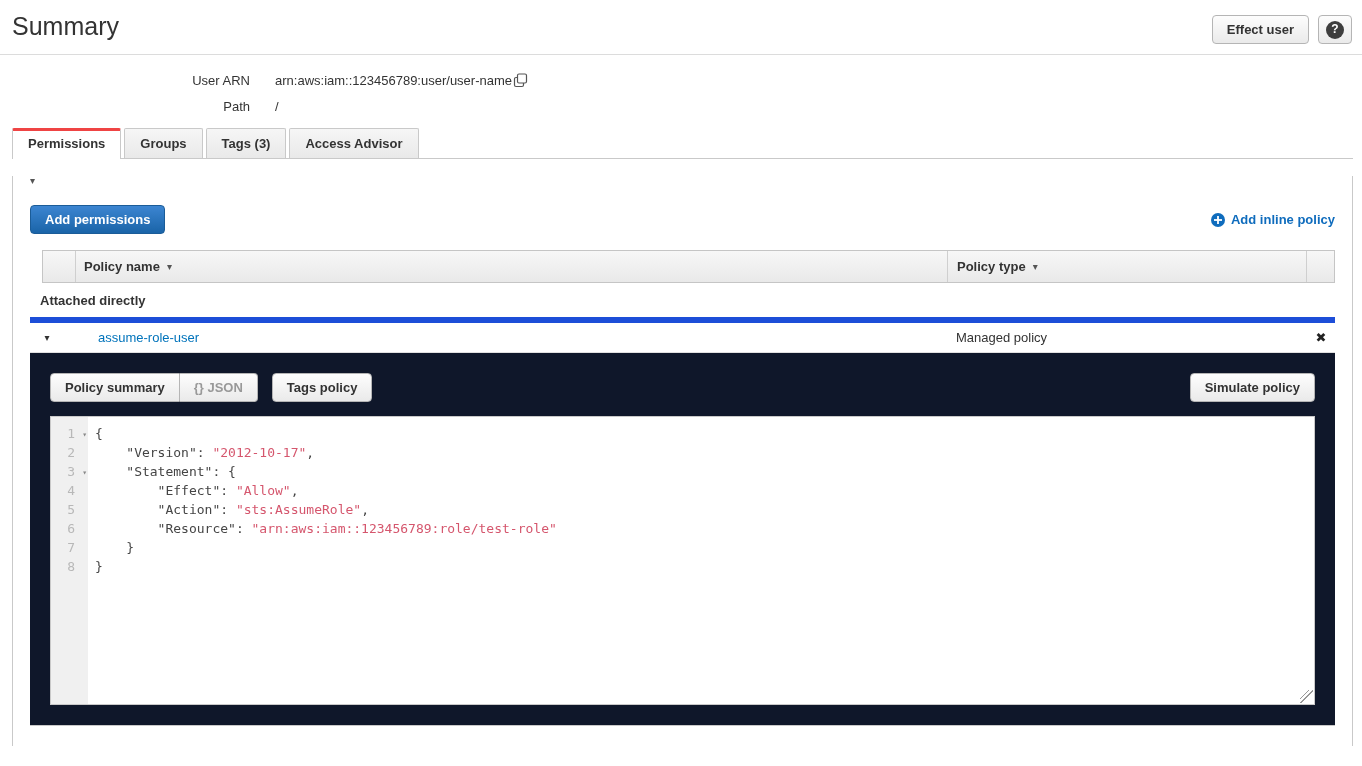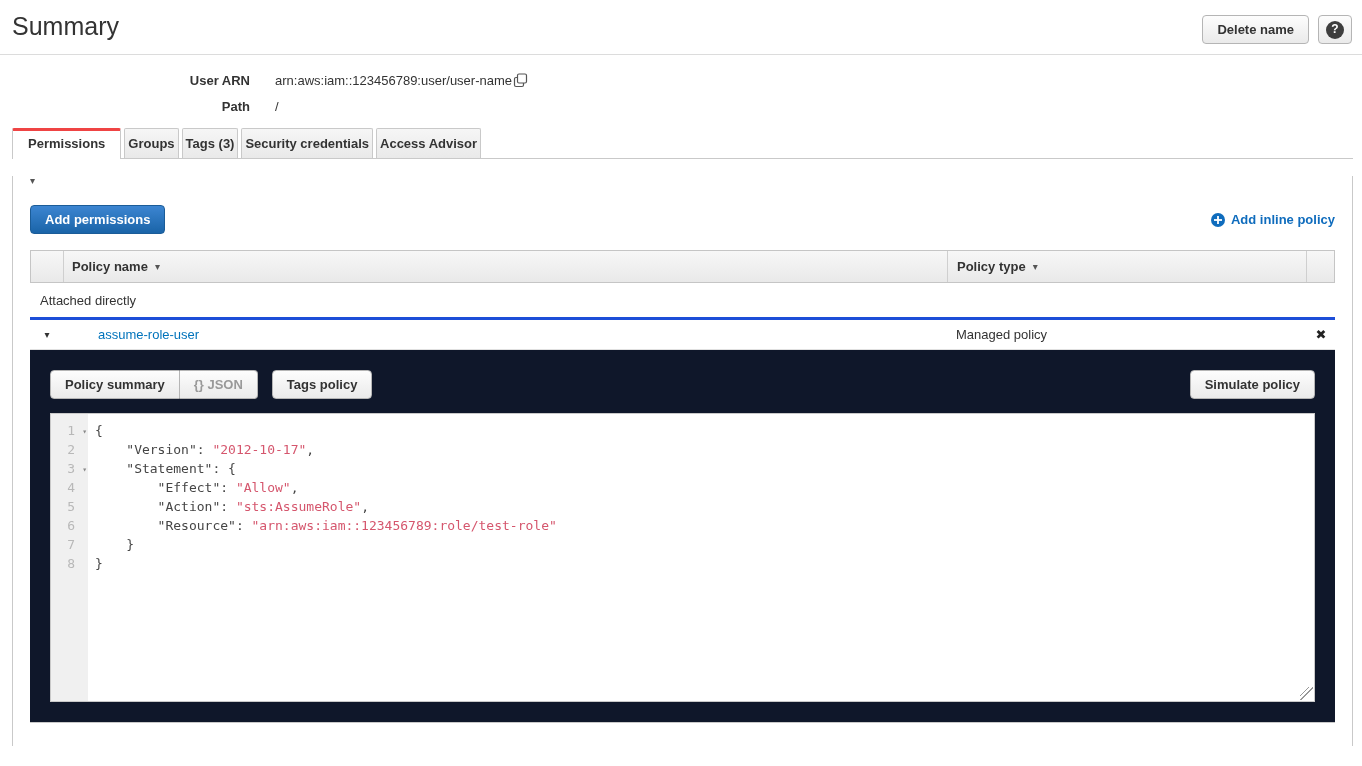--- a/index.html
+++ b/index.html
@@ -24,31 +24,31 @@
   .btn-help { padding:4px 7px; }
   .help-circle {
     width:18px; height:18px; border-radius:50%; background:#3e3e3e; color:#fff;
     font-size:12px; font-weight:bold; display:flex; align-items:center; justify-content:center;
   }
   .title-rule { border:none; border-top:1px solid #dcdcdc; margin:10px 0 0 0; }
 
   
   .details { margin:17px 0 14px 0; }
   .detail-row { display:flex; align-items:center; margin-bottom:11px; }
-  .detail-label { width:250px; text-align:right; font-weight:bold; flex:none; }
+  .detail-label { width:250px; text-align:right; font-weight:normal; flex:none; }
   .detail-value { margin-left:25px; display:flex; align-items:center; gap:1px; }
   .copy-icon { cursor:pointer; display:inline-flex; margin-top:1px; }
 
   
   .tabs { display:flex; align-items:flex-end; gap:3px; margin:2px 9px 0 12px; border-bottom:1px solid #c9c9c9; }
   .tab {
     background:linear-gradient(#f6f6f6,#e9e9e9);
     border:1px solid #c9c9c9; border-bottom:none;
     border-radius:2px 2px 0 0;
-    font-weight:bold; padding:7px 3px; cursor:pointer; white-space:nowrap;
+    font-weight:bold; padding:7px 15px; cursor:pointer; white-space:nowrap;
   }
   .tab.active {
     background:#fff; border-top:3px solid #ef4444;
     margin-bottom:-1px; padding:5px 15px 8px 15px;
   }
   .tab-content {
     margin:0 9px 0 12px; border-left:1px solid #c9c9c9; border-right:1px solid #c9c9c9;
     padding:0 17px; min-height:570px;
   }
 
@@ -61,28 +61,29 @@
     border:1px solid #1b5c98; color:#fff;
   }
   .add-inline { display:flex; align-items:center; gap:6px; color:#0f6cbd; font-weight:bold; cursor:pointer; }
 
   
   .policy-table { margin-top:16px; }
   .tbl-header {
     display:flex; align-items:stretch; height:33px;
     background:linear-gradient(#f7f7f7,#e9e9e9);
     border:1px solid #c5c5c5;
+    margin-left:12px;
   }
   .th { display:flex; align-items:center; font-weight:bold; cursor:pointer; }
   .th-caret-col { width:33px; border-right:1px solid #cfcfcf; }
   .th-name { flex:1; padding-left:8px; gap:7px; }
   .th-type { width:359px; border-left:1px solid #cfcfcf; padding-left:9px; gap:7px; }
   .th-actions { width:28px; border-left:1px solid #cfcfcf; }
   .sort-caret { font-size:10px; color:#555; }
-  .group-row { font-weight:normal; padding:10px 0 9px 10px; border-bottom:3px solid #1d4ed8; }
+  .group-row { font-weight:bold; padding:10px 0 9px 10px; border-bottom:6px solid #1d4ed8; }
   .policy-row { display:flex; align-items:center; height:30px; border-bottom:1px solid #e0e0e0; }
   .row-caret { width:34px; text-align:center; cursor:pointer; font-size:10px; color:#333; }
   .row-name { flex:1; padding-left:34px; }
   .policy-link { color:#0073bb; text-decoration:none; cursor:pointer;margin-top:25px; }
   .row-type { width:360px; padding-left:9px; }
   .row-actions { width:28px; text-align:center; }
   .remove-x { cursor:pointer; font-size:13px; font-weight:bold; color:#222; }
 
   
   .expand-panel { background:#0f172a; border-bottom:1px solid #c9c9c9; padding:20px; }
@@ -112,21 +113,21 @@
     background:
       linear-gradient(135deg, transparent 0 6px, #999 6px 7px, transparent 7px 9px, #999 9px 10px, transparent 10px);
   }
 </style>
 </head>
 <body>
 
 <div class="page-header">
   <div class="page-title">Summary</div>
   <div class="header-actions">
-    <button class="btn">Delete name</button>
+    <button class="btn">Effect user</button>
     <button class="btn btn-help">
       <span class="help-circle">?</span>
     </button>
   </div>
 </div>
 <hr class="title-rule">
 
 <div class="details">
   <div class="detail-row">
     <div class="detail-label">User ARN</div>
@@ -145,21 +146,20 @@
     <div class="detail-value">
         <span>/</span>
       </div>
   </div>
 </div>
 
 <div class="tabs">
   <div class="tab active">Permissions</div>
   <div class="tab">Groups</div>
   <div class="tab">Tags (3)</div>
-  <div class="tab">Security credentials</div>
   <div class="tab">Access Advisor</div>
 </div>
 
 <div class="tab-content">
 
   <div class="section-heading">
     <span class="caret">▾</span>
   </div>
 
   <div class="actions-row">

